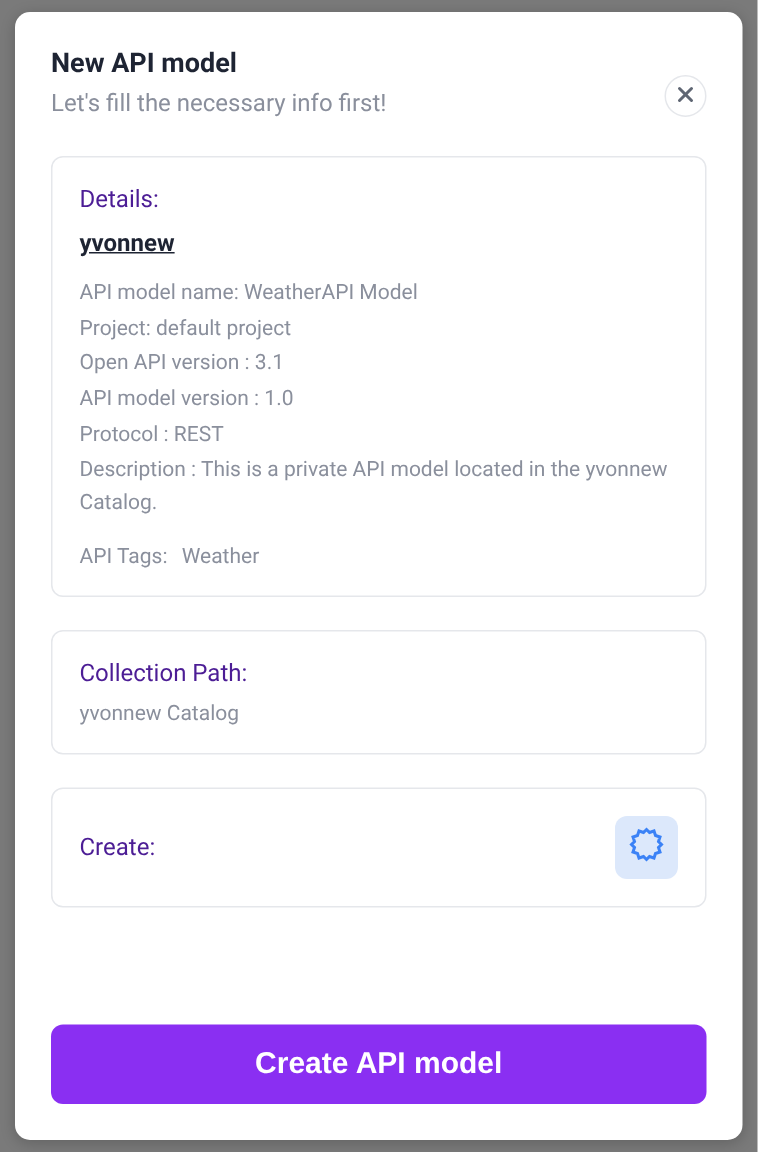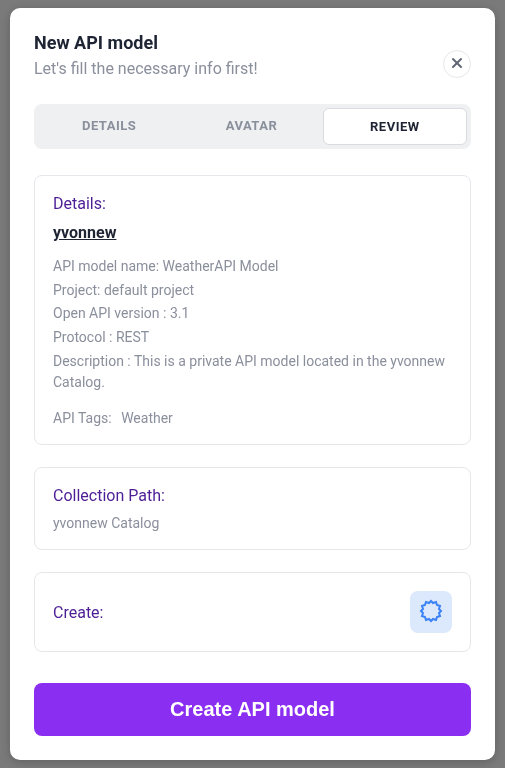--- a/index.html
+++ b/index.html
@@ -158,32 +158,28 @@
     <button class="close-btn">
       <span>
         <svg viewBox="0 0 12 12" fill="none" stroke="#5f6673" stroke-width="2" stroke-linecap="round">
           <line x1="2" y1="2" x2="10" y2="10"></line>
           <line x1="10" y1="2" x2="2" y2="10"></line>
         </svg>
       </span>
     </button>
   </div>
 
-  <div class="tabs">
-    <div class="tab">DETAILS</div>
-    <div class="tab">AVATAR</div>
-    <div class="tab active">REVIEW</div>
-  </div>
 
   <div class="card">
     <div class="card-label">Details:</div>
     <div class="owner">yvonnew</div>
     <div class="detail-line">API model name: WeatherAPI Model</div>
     <div class="detail-line">Project: default project</div>
     <div class="detail-line">Open API version : 3.1</div>
+    <div class="detail-line">API model version : 1.0</div>
     <div class="detail-line">Protocol : REST</div>
     <div class="detail-line">Description : This is a private API model located in the yvonnew Catalog.</div>
     <div class="tags-row">
       <span>API Tags:</span>
       <span class="tag-val">Weather</span>
     </div>
   </div>
 
   <div class="card small-gap">
     <div class="card-label">Collection Path:</div>

